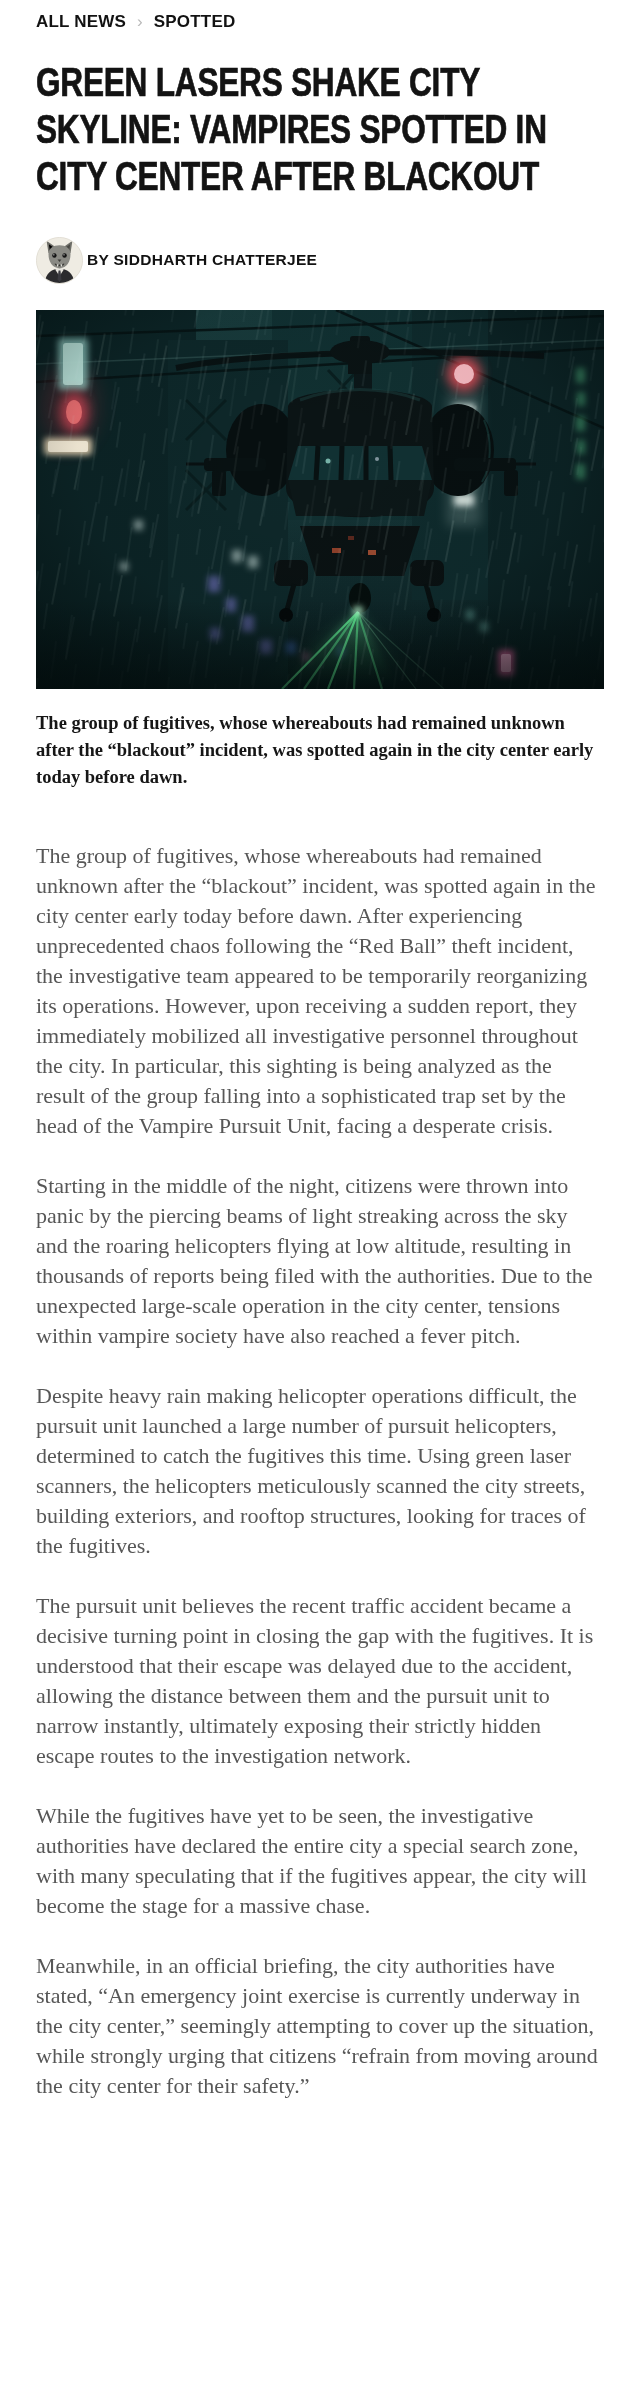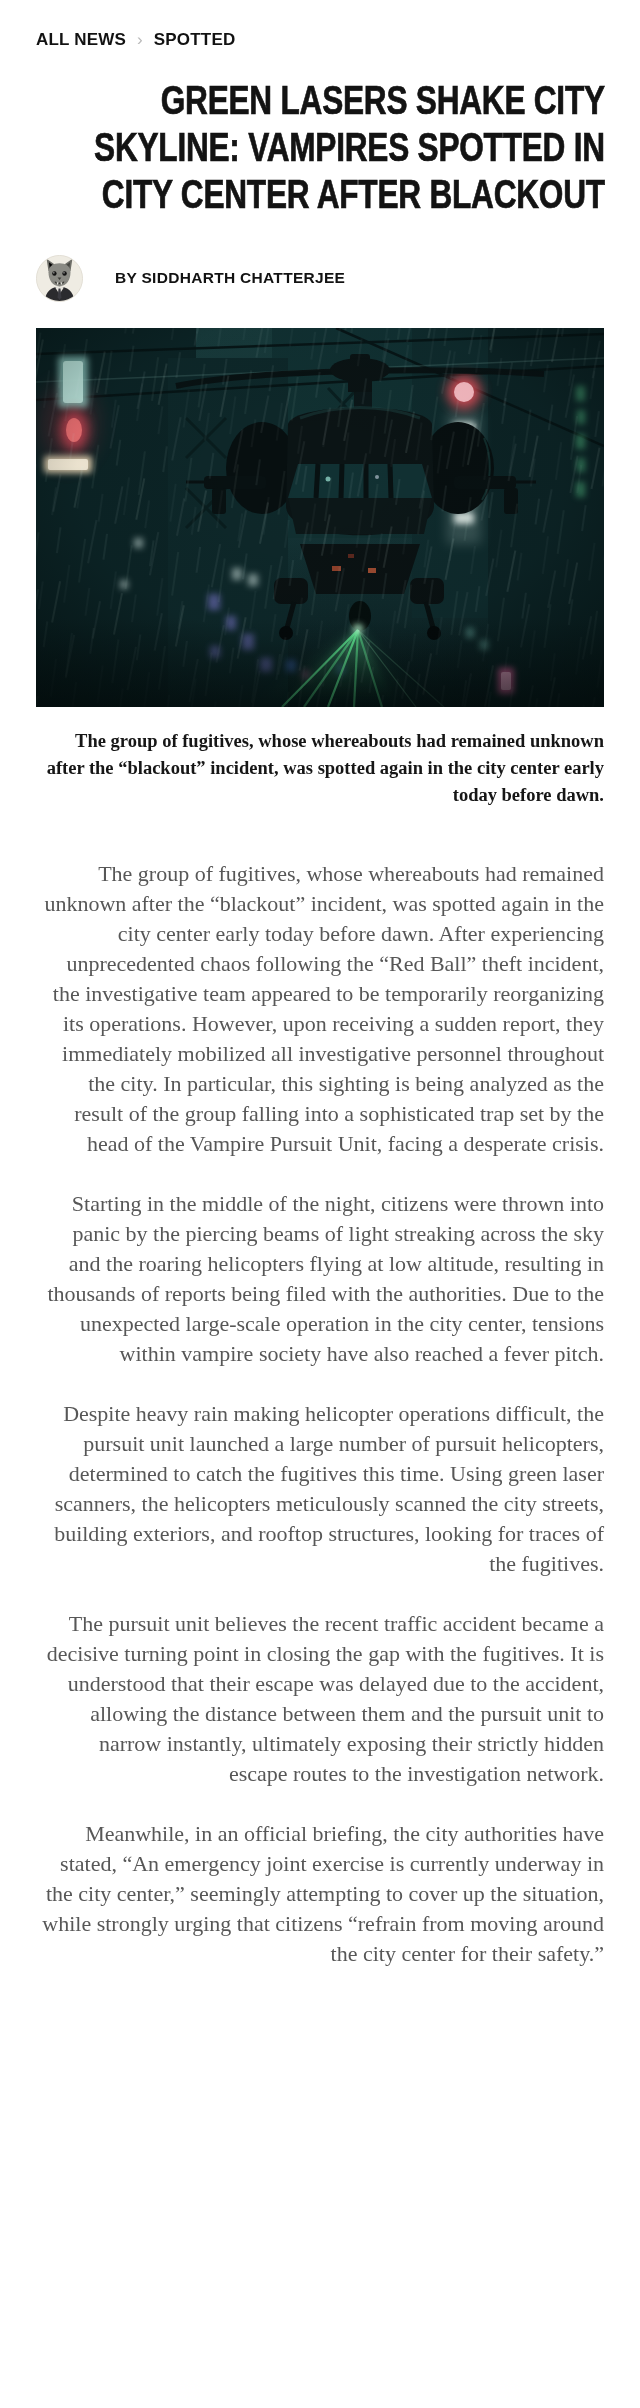--- a/index.html
+++ b/index.html
@@ -1,30 +1,30 @@
 <!DOCTYPE html>
 <html><head>
 <meta charset="utf-8">
 <style>
   html,body{margin:0;padding:0;background:#ffffff;}
   body{width:640px;font-family:"Liberation Sans",sans-serif;}
-  .page{width:640px;min-height:2408px;box-sizing:border-box;padding:30px 36px 30px;overflow:hidden;background:#fff;text-align:right;}
+  .page{width:640px;min-height:2408px;box-sizing:border-box;padding:12px 36px 30px;overflow:hidden;background:#fff;}
 
   
   .breadcrumb{display:flex;align-items:center;gap:11px;height:20px;}
   .crumb{font-weight:700;font-size:17px;letter-spacing:.2px;color:#121212;text-decoration:none;cursor:pointer;}
   .crumb-sep{color:#b9b9b9;font-weight:400;font-size:17px;line-height:1;transform:translateY(-1px);}
 
   
   .headline{margin:27px 0 0;width:720px;transform:scaleX(0.79);transform-origin:0 0;
     font-weight:700;font-size:40px;line-height:1.175;color:#131313;letter-spacing:-.3px;
     -webkit-text-stroke:.7px #131313;}
 
   
-  .byline{display:flex;align-items:center;gap:32px;margin-top:36px;height:48px;}
+  .byline{display:flex;align-items:center;gap:4px;margin-top:36px;height:48px;}
   .avatar{width:47px;height:47px;border-radius:50%;overflow:hidden;flex:0 0 47px;background:#efece3;border:1px solid #e2ded4;box-sizing:border-box;}
   .avatar svg{display:block;width:100%;height:100%;}
   .byline-name{font-weight:700;font-size:15.5px;letter-spacing:.3px;color:#121212;}
 
   
   figure.hero{margin:26px 0 0;padding:0;}
   .hero-art{display:block;width:568px;height:379px;background:#0d2527;}
   figcaption{margin-top:21px;font-family:"Liberation Serif",serif;font-weight:700;
     font-size:18.5px;line-height:27px;color:#161616;}
 
@@ -278,16 +278,17 @@
       <rect width="568" height="379" fill="url(#vig)"></rect>
     </svg>
     <figcaption>The group of fugitives, whose whereabouts had remained unknown after the “blackout” incident, was spotted again in the city center early today before dawn.</figcaption>
   </figure>
 
   <div class="article-body">
     <p>The group of fugitives, whose whereabouts had remained unknown after the “blackout” incident, was spotted again in the city center early today before dawn. After experiencing unprecedented chaos following the “Red Ball” theft incident, the investigative team appeared to be temporarily reorganizing its operations. However, upon receiving a sudden report, they immediately mobilized all investigative personnel throughout the city. In particular, this sighting is being analyzed as the result of the group falling into a sophisticated trap set by the head of the Vampire Pursuit Unit, facing a desperate crisis.</p>
     <p>Starting in the middle of the night, citizens were thrown into panic by the piercing beams of light streaking across the sky and the roaring helicopters flying at low altitude, resulting in thousands of reports being filed with the authorities. Due to the unexpected large-scale operation in the city center, tensions within vampire society have also reached a fever pitch.</p>
     <p>Despite heavy rain making helicopter operations difficult, the pursuit unit launched a large number of pursuit helicopters, determined to catch the fugitives this time. Using green laser scanners, the helicopters meticulously scanned the city streets, building exteriors, and rooftop structures, looking for traces of the fugitives.</p>
     <p>The pursuit unit believes the recent traffic accident became a decisive turning point in closing the gap with the fugitives. It is understood that their escape was delayed due to the accident, allowing the distance between them and the pursuit unit to narrow instantly, ultimately exposing their strictly hidden escape routes to the investigation network.</p>
+    <p>While the fugitives have yet to be seen, the investigative authorities have declared the entire city a special search zone, with many speculating that if the fugitives appear, the city will become the stage for a massive chase.</p>
     <p>Meanwhile, in an official briefing, the city authorities have stated, “An emergency joint exercise is currently underway in the city center,” seemingly attempting to cover up the situation, while strongly urging that citizens “refrain from moving around the city center for their safety.”</p>
   </div>
 
 </div>
 
 </body></html>

